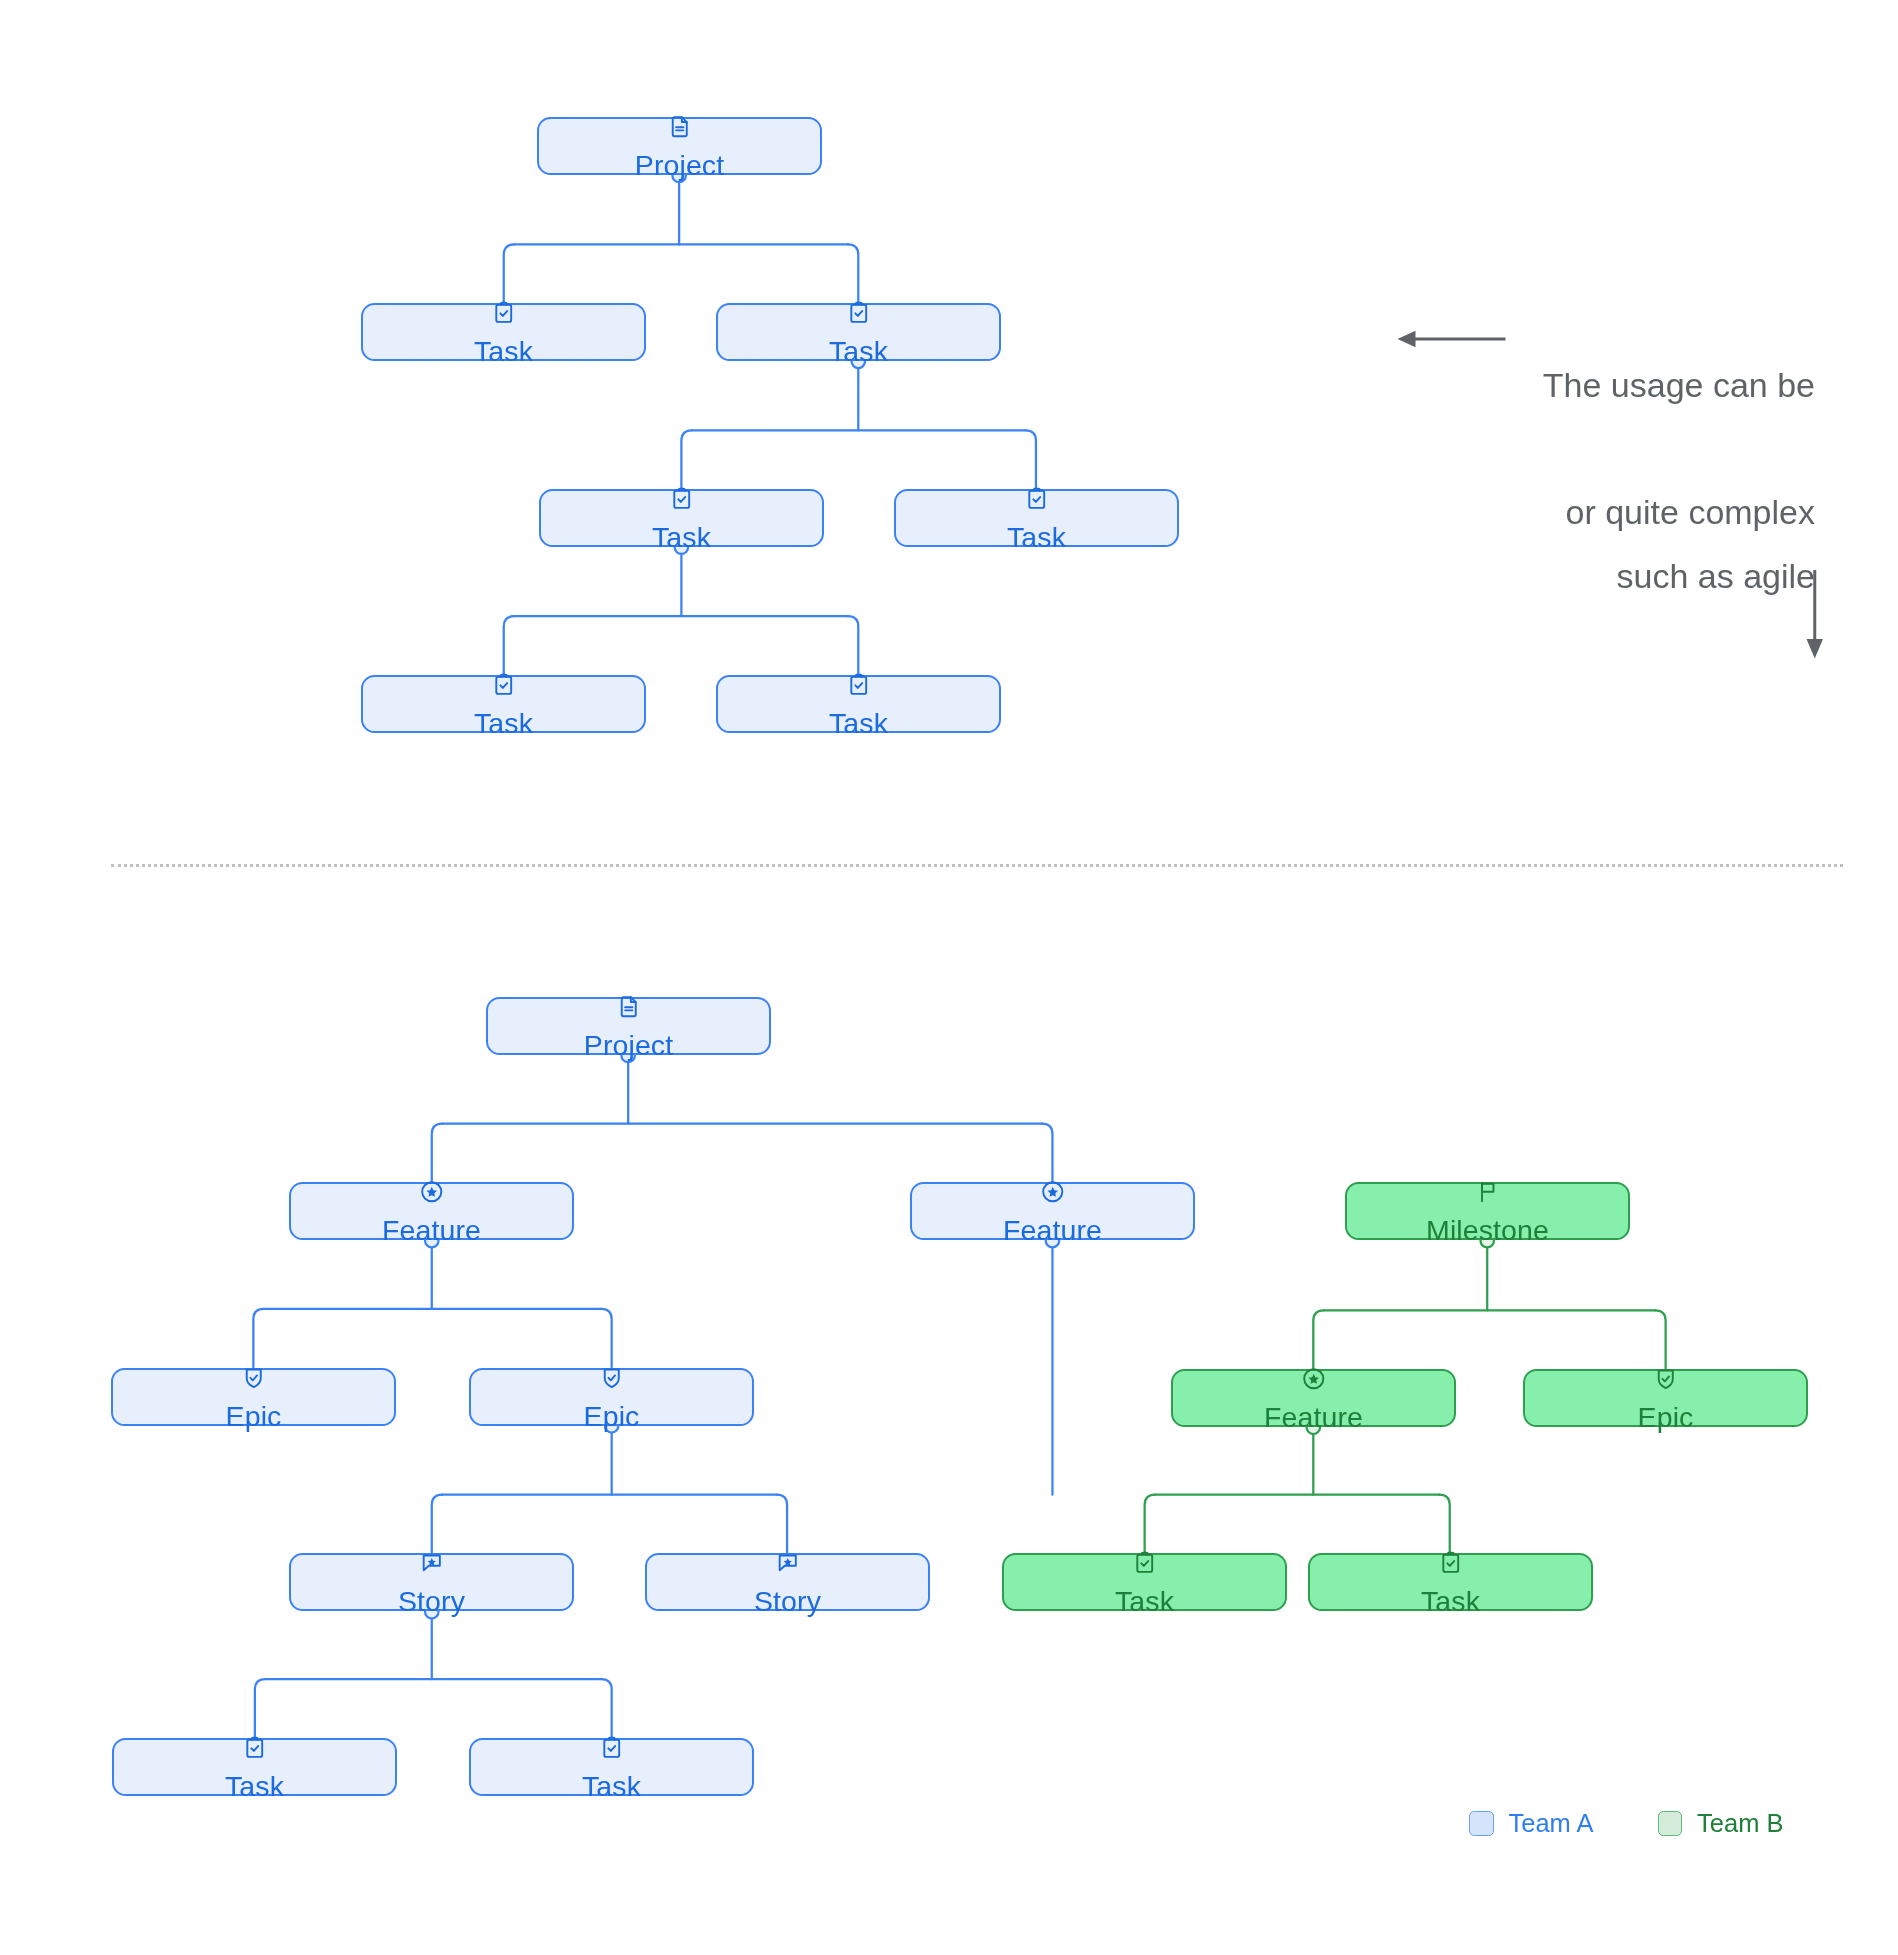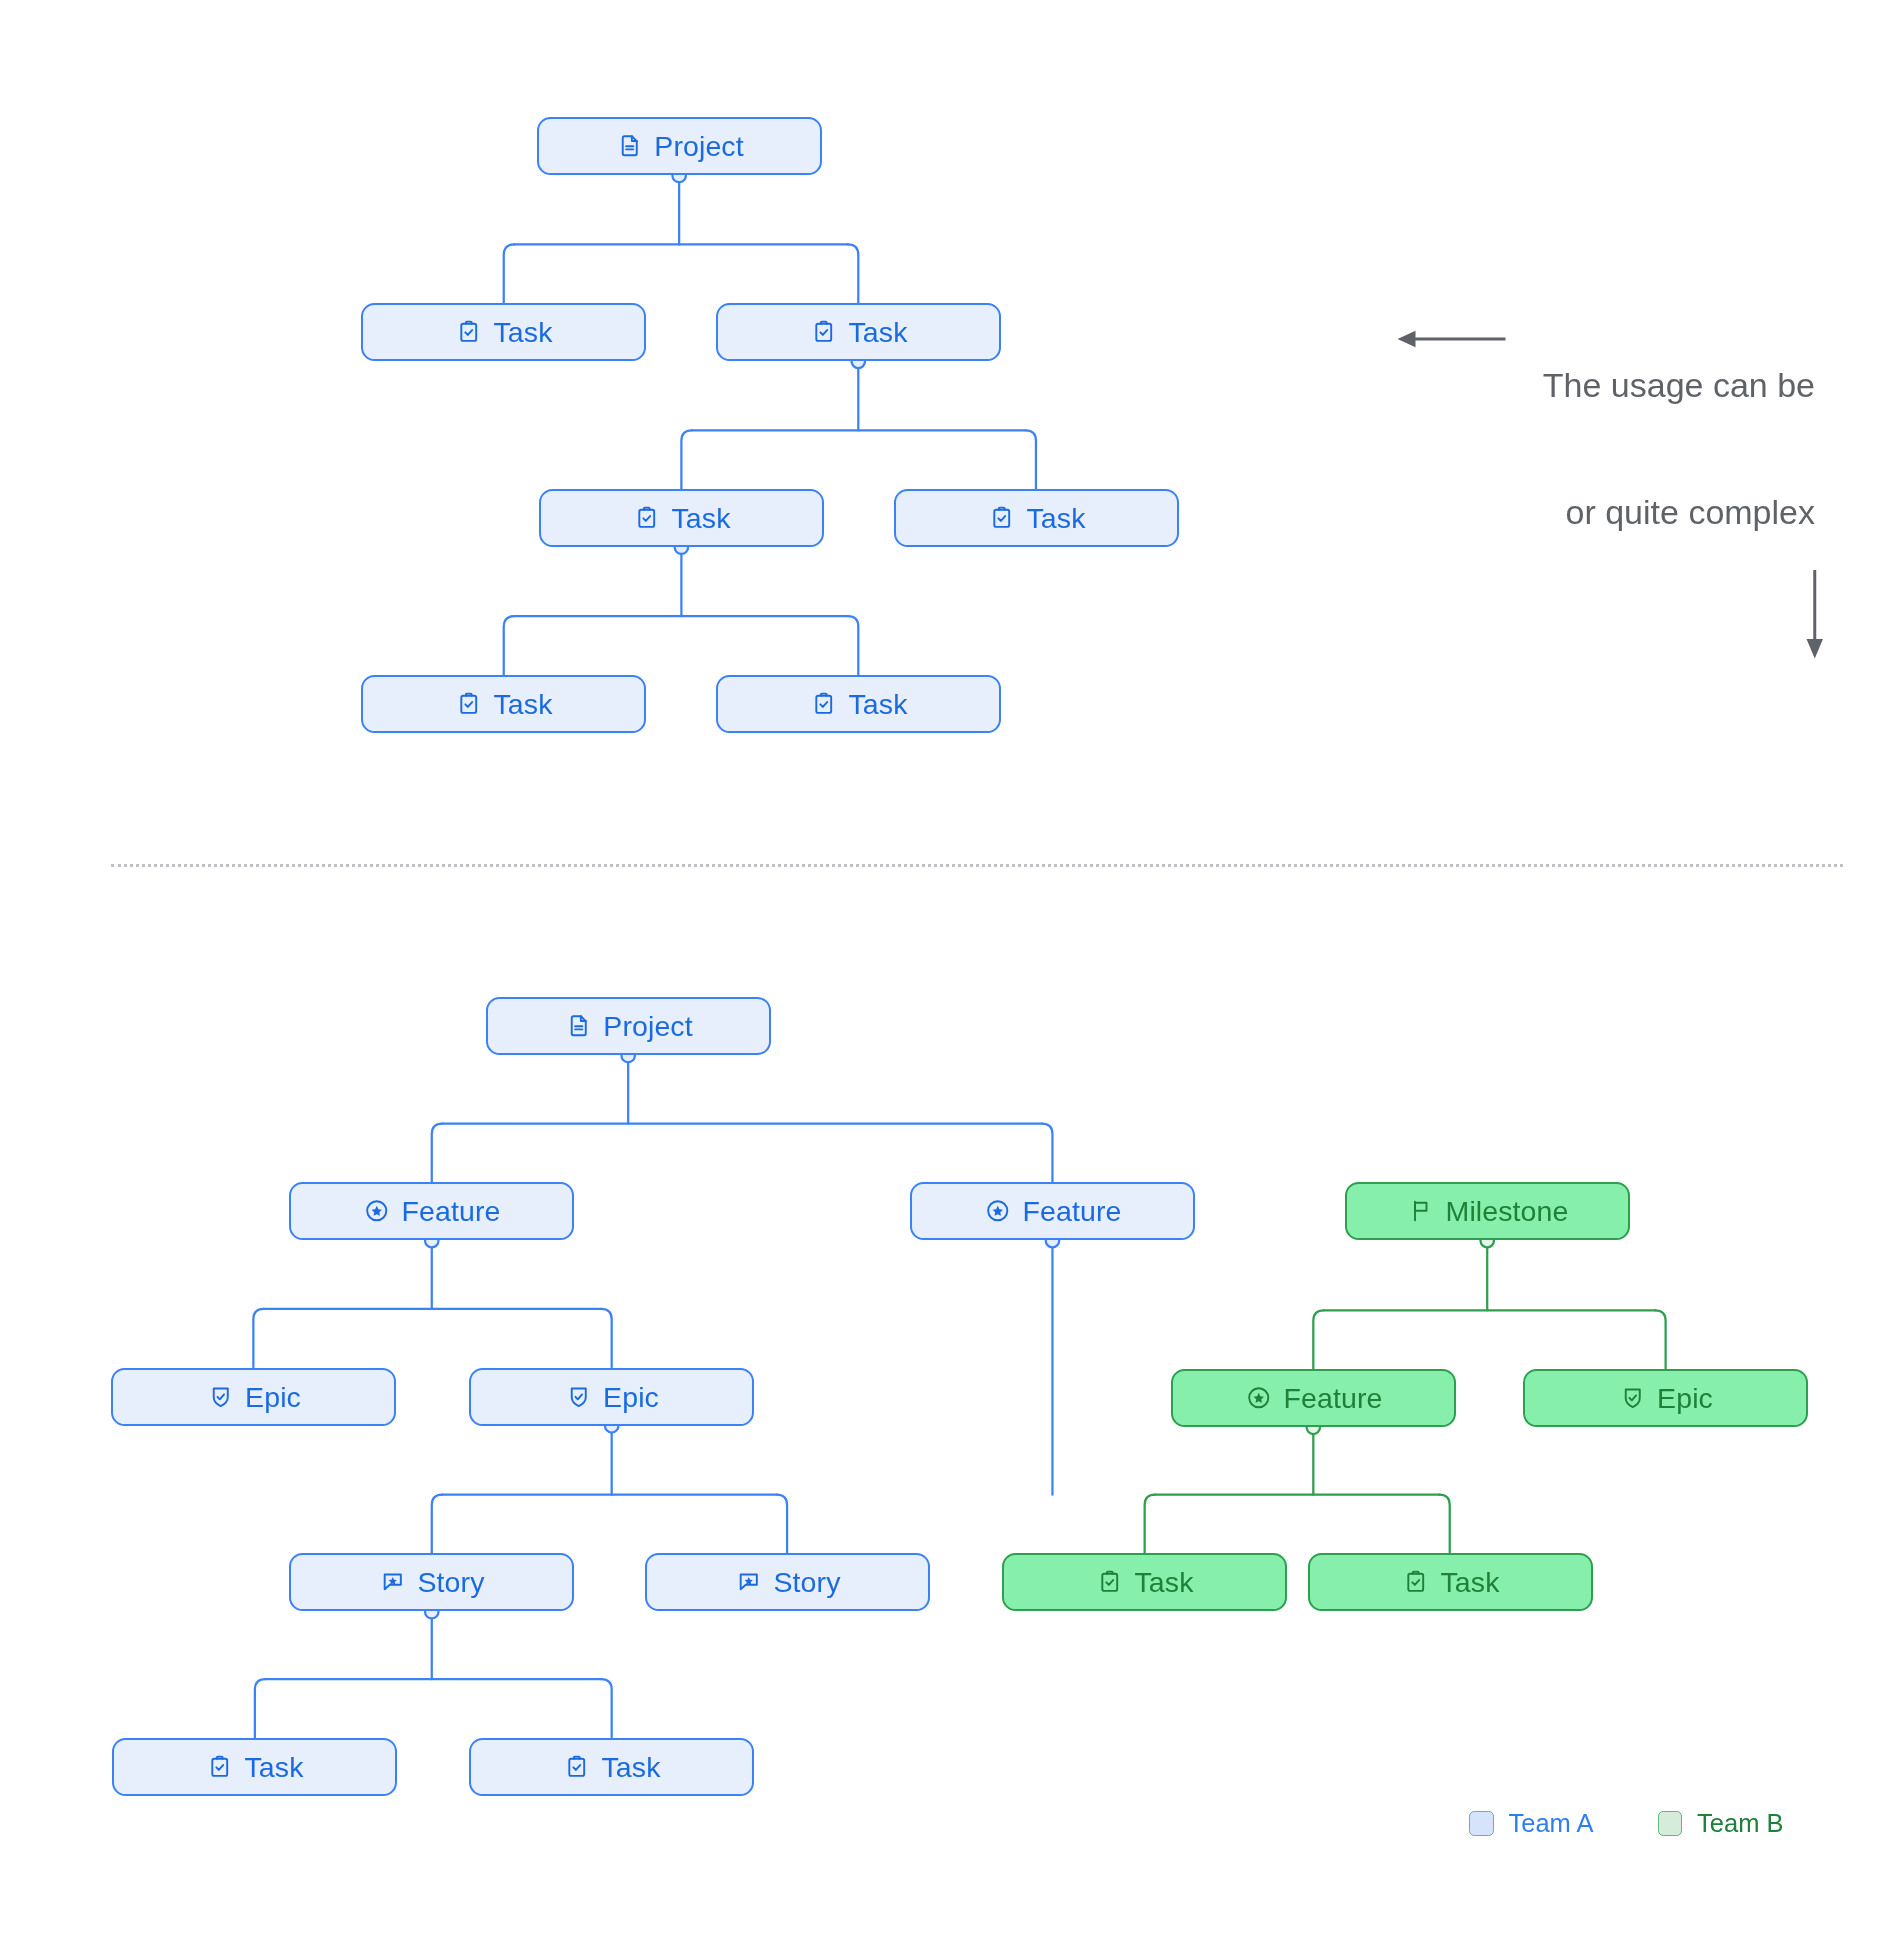--- a/index.html
+++ b/index.html
@@ -32,20 +32,21 @@
     display: flex;
     align-items: center;
     justify-content: center;
     gap: 10.5px;
     border-radius: 13.5px;
     border-width: 2.2px;
     border-style: solid;
     font-size: 28.5px;
     letter-spacing: 0.1px;
     white-space: nowrap;
+    flex-direction: column;
   }
   .node.blue {
     background: #e8effc;
     border-color: #3b82f6;
     color: #1a6ae0;
   }
   .node.green {
     background: #86efac;
     border-color: #2e9e4f;
     color: #1e8039;
@@ -244,20 +245,23 @@
     <path d="M146 20 H20" stroke="#5f6368" stroke-width="4" fill="none"></path>
     <path d="M2 20 L26 9 L26 31 Z" fill="#5f6368"></path>
   </svg>
 
   <div class="annotation" style="left:1290px; top:315px; width:525px;">
     <span>The usage can be</span>
   </div>
   <div class="annotation" style="left:1290px; top:442px; width:525px;">
     <span>or quite complex</span>
   </div>
+  <div class="annotation" style="left:1290px; top:506px; width:525px;">
+    <span>such as agile</span>
+  </div>
 
   <svg class="annotation-arrow" style="position:absolute; left:1799px; top:570px; width:31.5px; height:90px;" viewBox="0 0 42 120">
     <path d="M21 0 V96" stroke="#5f6368" stroke-width="4" fill="none"></path>
     <path d="M21 118 L10 92 L32 92 Z" fill="#5f6368"></path>
   </svg>
 
   <div class="divider" style="left:111px; top:864px; width:1732px;"></div>
 
   <div class="node blue" style="left:486px; top:997px; width:285px; height:58px;">
     <span class="glyph">

